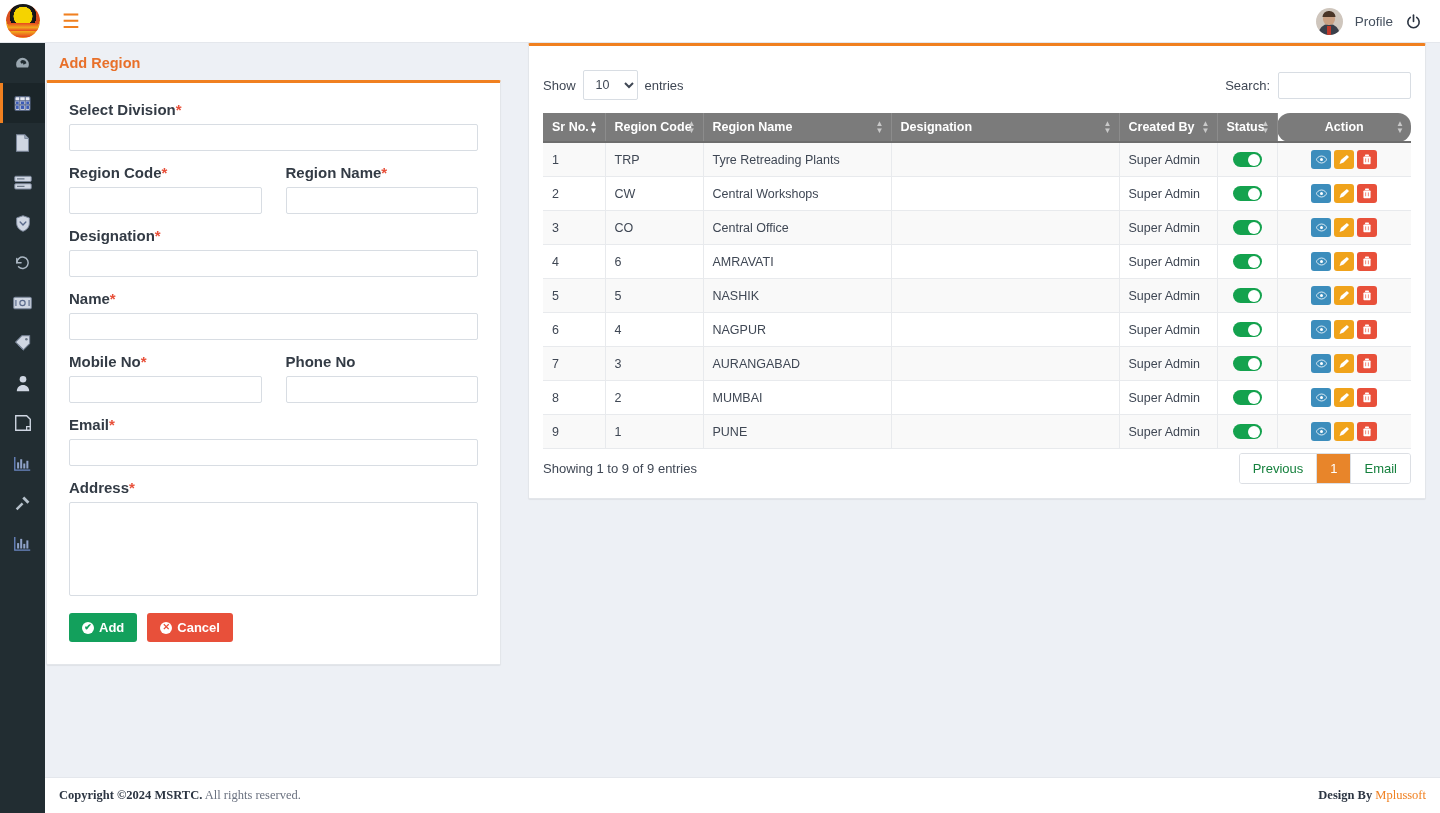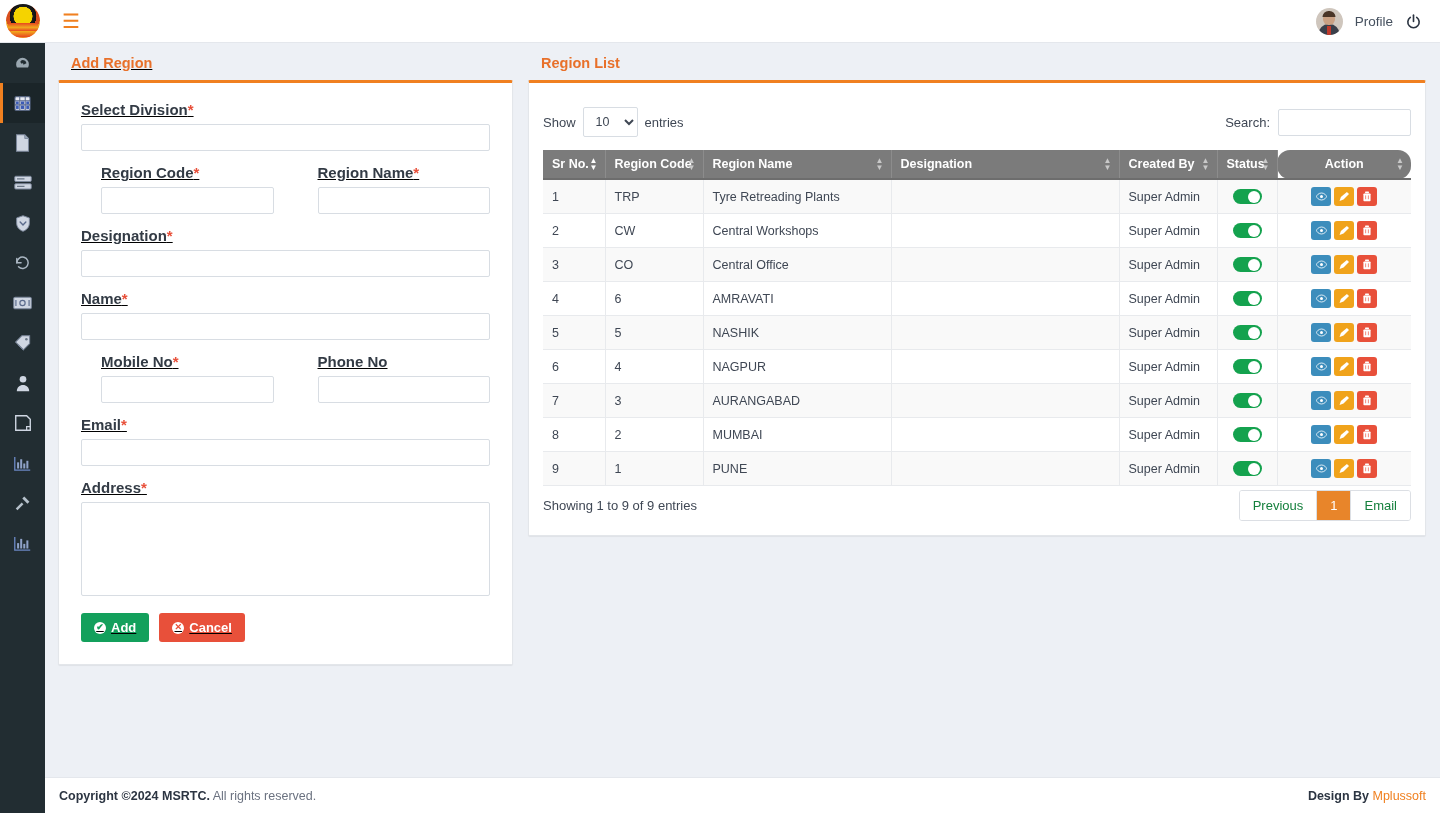--- a/index.html
+++ b/index.html
@@ -86,21 +86,21 @@
 
   
   .content {
     position: absolute; top: 43px; left: 45px;
     width: 1395px; height: 734px; background: #edf0f5;
   }
   .panel-title {
     font-size: 14.5px; font-weight: 600; color: #e8702a;
     padding: 12px 0 9px 13px;
   }
-  .col-left { position: absolute; left: 13px; top: 0; width: 455px; text-decoration: underline; }
+  .col-left { position: absolute; left: 1px; top: 0; width: 455px; }
   .col-right { position: absolute; left: 483px; top: 0; width: 898px; }
 
   .card {
     background: #ffffff; border: 1px solid #e3e6ea;
     border-top: 3px solid #f08020; border-radius: 2px;
     box-shadow: 0 1px 1px rgba(0,0,0,0.06);
   }
 
   
   .form-body { padding: 18px 22px 22px 22px; }
@@ -115,21 +115,21 @@
     border-radius: 2px; background: #fff; outline: none;
     font-family: "Liberation Sans", sans-serif; font-size: 13px;
     padding: 0 8px; color: #333;
   }
   .ftextarea {
     width: 100%; height: 94px; border: 1px solid #d8dde3;
     border-radius: 2px; background: #fff; outline: none; resize: none;
     font-family: "Liberation Sans", sans-serif; font-size: 13px; padding: 6px 8px;
   }
   .row2 { display: flex; gap: 24px; }
-  .row2 > .field { flex: 1; margin-bottom: 13px; margin-left: 20px; }
+  .row2 > .field { flex: 1; margin-bottom: 13px; }
   .btn-row { display: flex; gap: 10px; margin-top: 6px; }
   .btn {
     border: none; border-radius: 3px; color: #fff; cursor: pointer;
     font-family: "Liberation Sans", sans-serif; font-size: 13px; font-weight: 600;
     padding: 7px 13px; display: inline-flex; align-items: center; gap: 5px;
   }
   .btn-add { background: #13a05c; }
   .btn-cancel { background: #e8503a; }
   .btn .ic {
     width: 12px; height: 12px; border-radius: 50%; background: #fff;
@@ -208,21 +208,21 @@
     padding: 7px 13px; font-size: 13px; color: #15803d; background: #fff;
     cursor: pointer; border-right: 1px solid #dcdfe4;
   }
   .pager div:last-child { border-right: none; }
   .pager div.cur { background: #e8852a; color: #fff; }
 
   
   .footer {
     position: absolute; left: 45px; top: 777px; width: 1395px; height: 36px;
     background: #ffffff; border-top: 1px solid #e4e7ec;
-    display: flex; align-items: center; padding: 0 14px; font-size: 12.5px; color: #6b7280;
+    display: flex; align-items: center; padding: 0 14px; font-size: 12.5px; color: #6b7280; font-family: Liberation Serif, serif;
   }
   .footer b { color: #2c3542; font-weight: 700; }
   .footer .right { margin-left: auto; }
   .footer .brand { color: #f08020; }
 </style>
 </head>
 <body>
 
 <div class="topbar">
   <div class="logo-wrap">
@@ -412,21 +412,20 @@
             <span class="ic">✕</span>
             <span>Cancel</span>
           </button>
         </div>
 
       </div>
     </div>
   </div>
 
   <div class="col-right">
-    <div class="panel-title">Region List</div>
     <div class="card">
       <div class="table-body">
 
         <div class="table-top">
           <div class="show-group">
             <span>Show</span>
             <select class="len-select"><option value="10">10</option><option value="25">25</option><option value="50">50</option><option value="100">100</option></select>
             <span>entries</span>
           </div>
           <div class="search-group">

